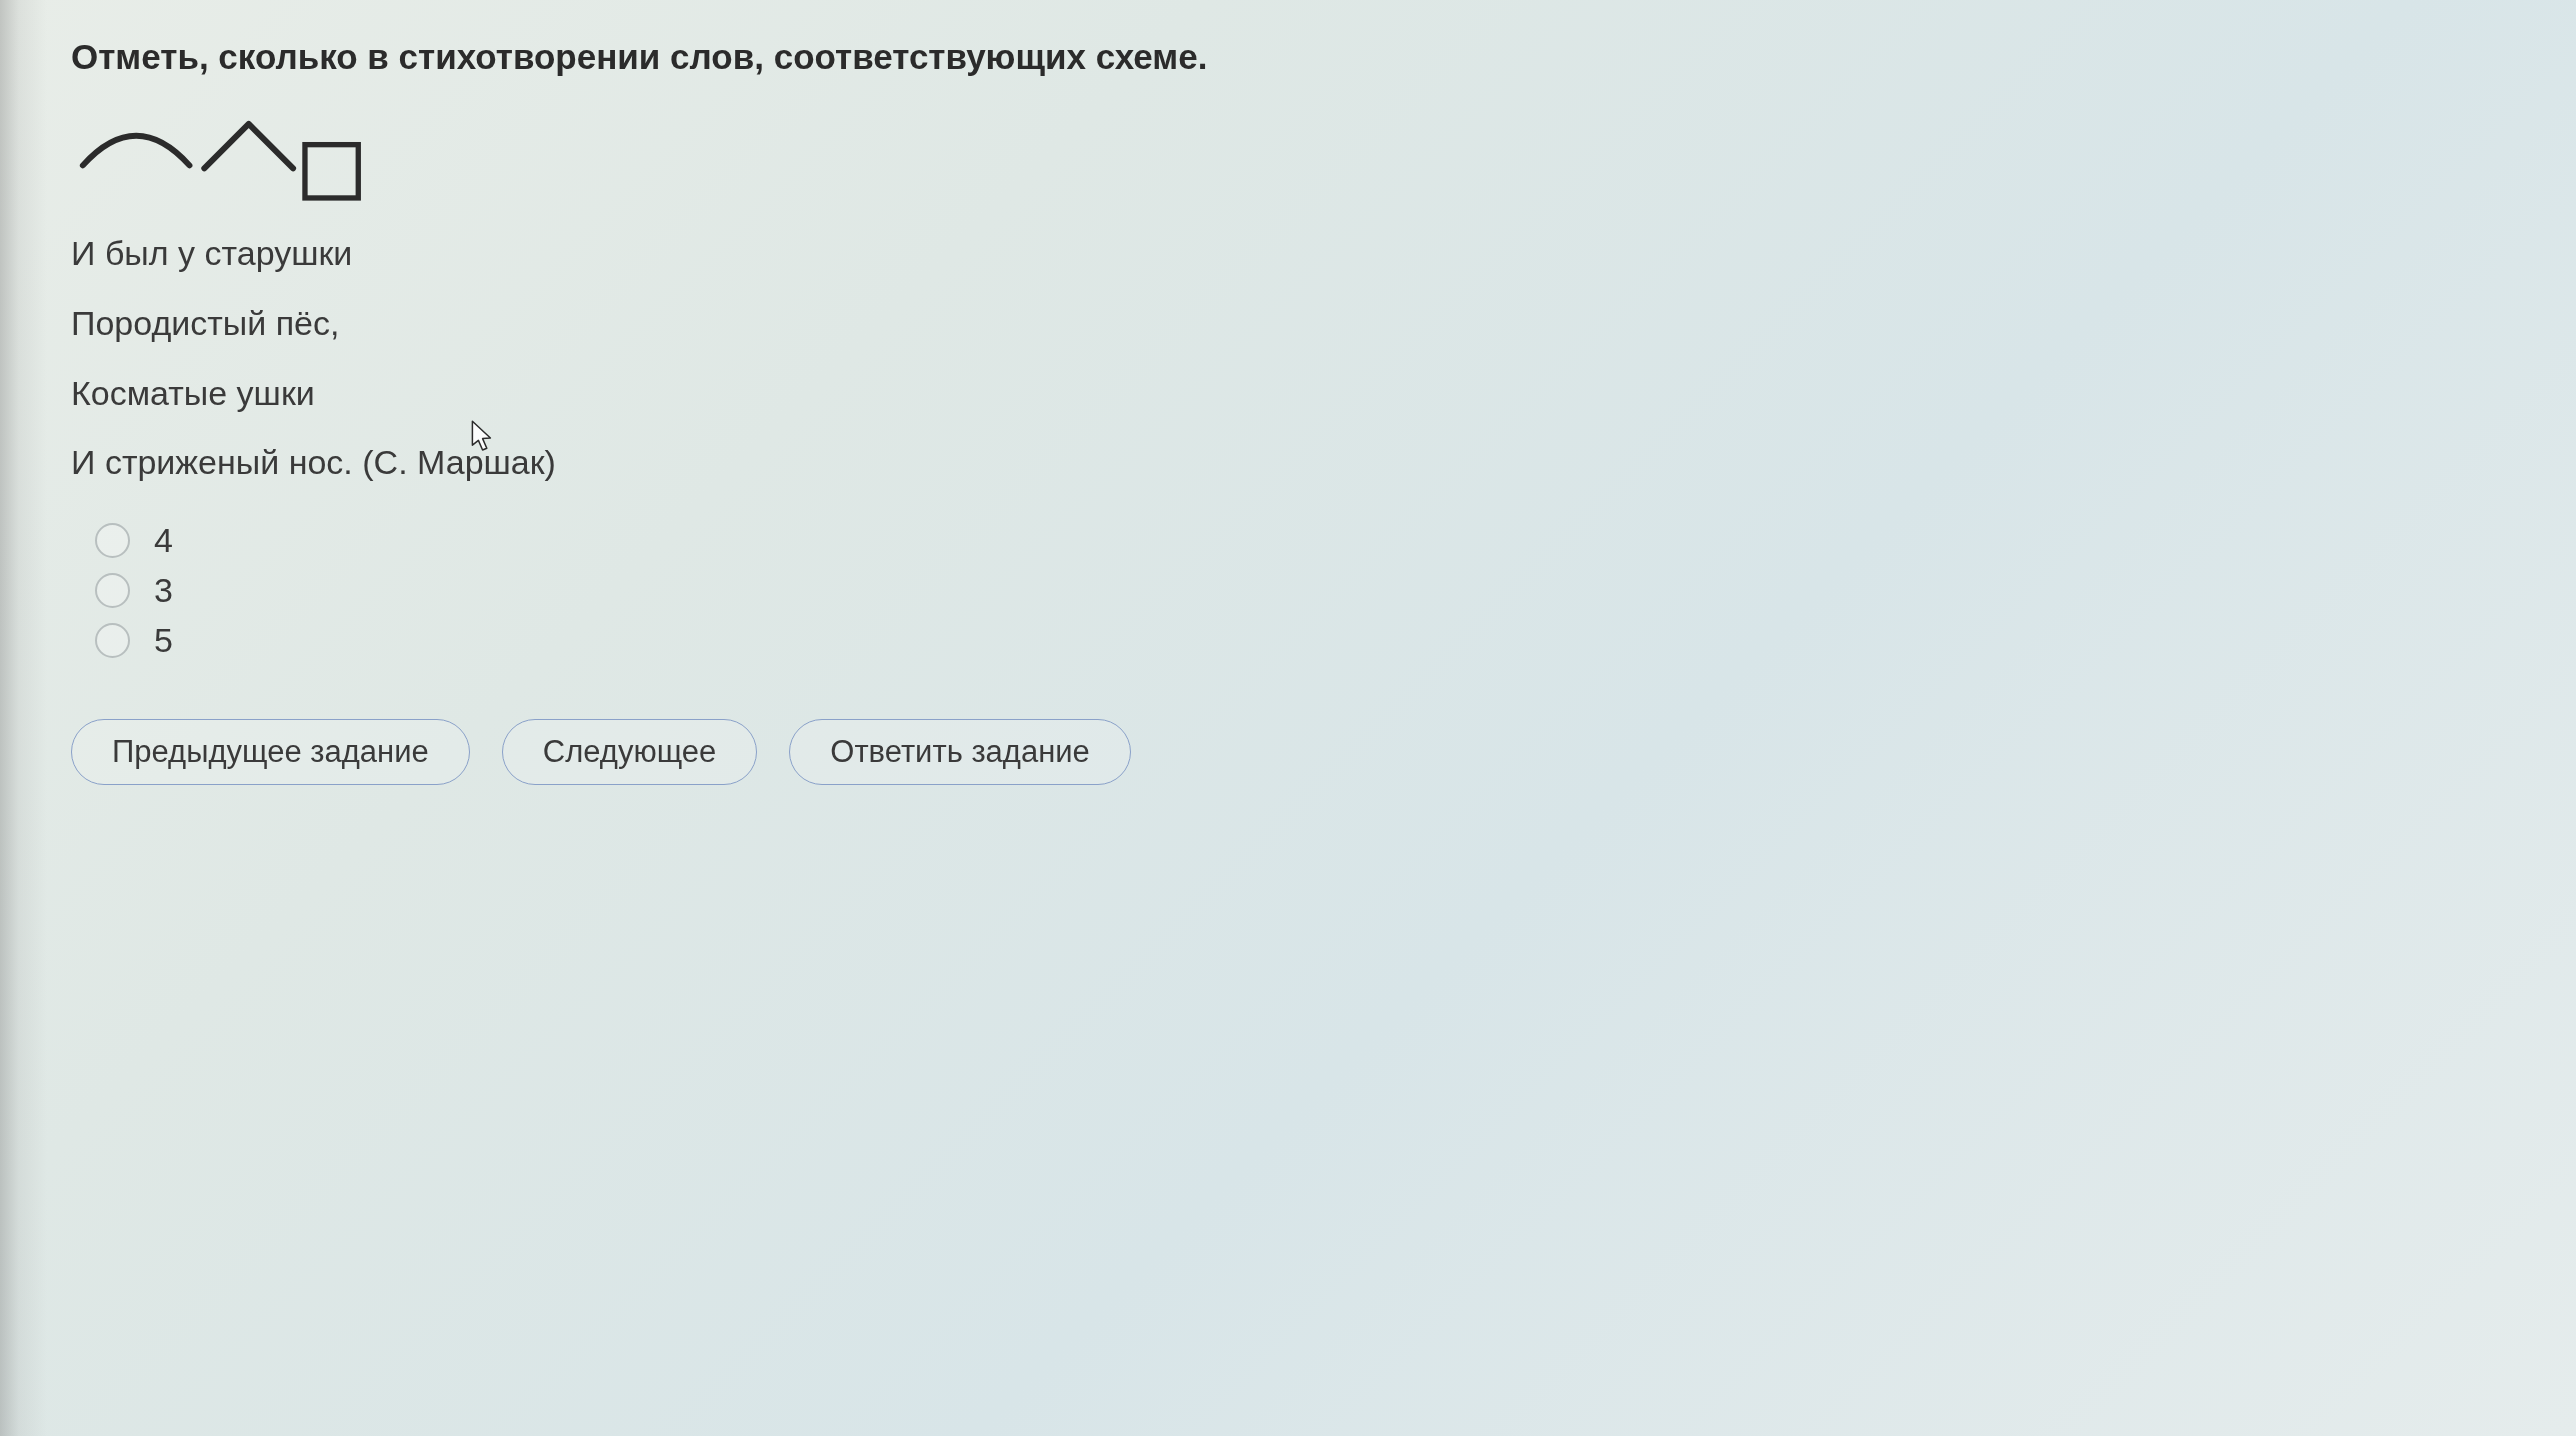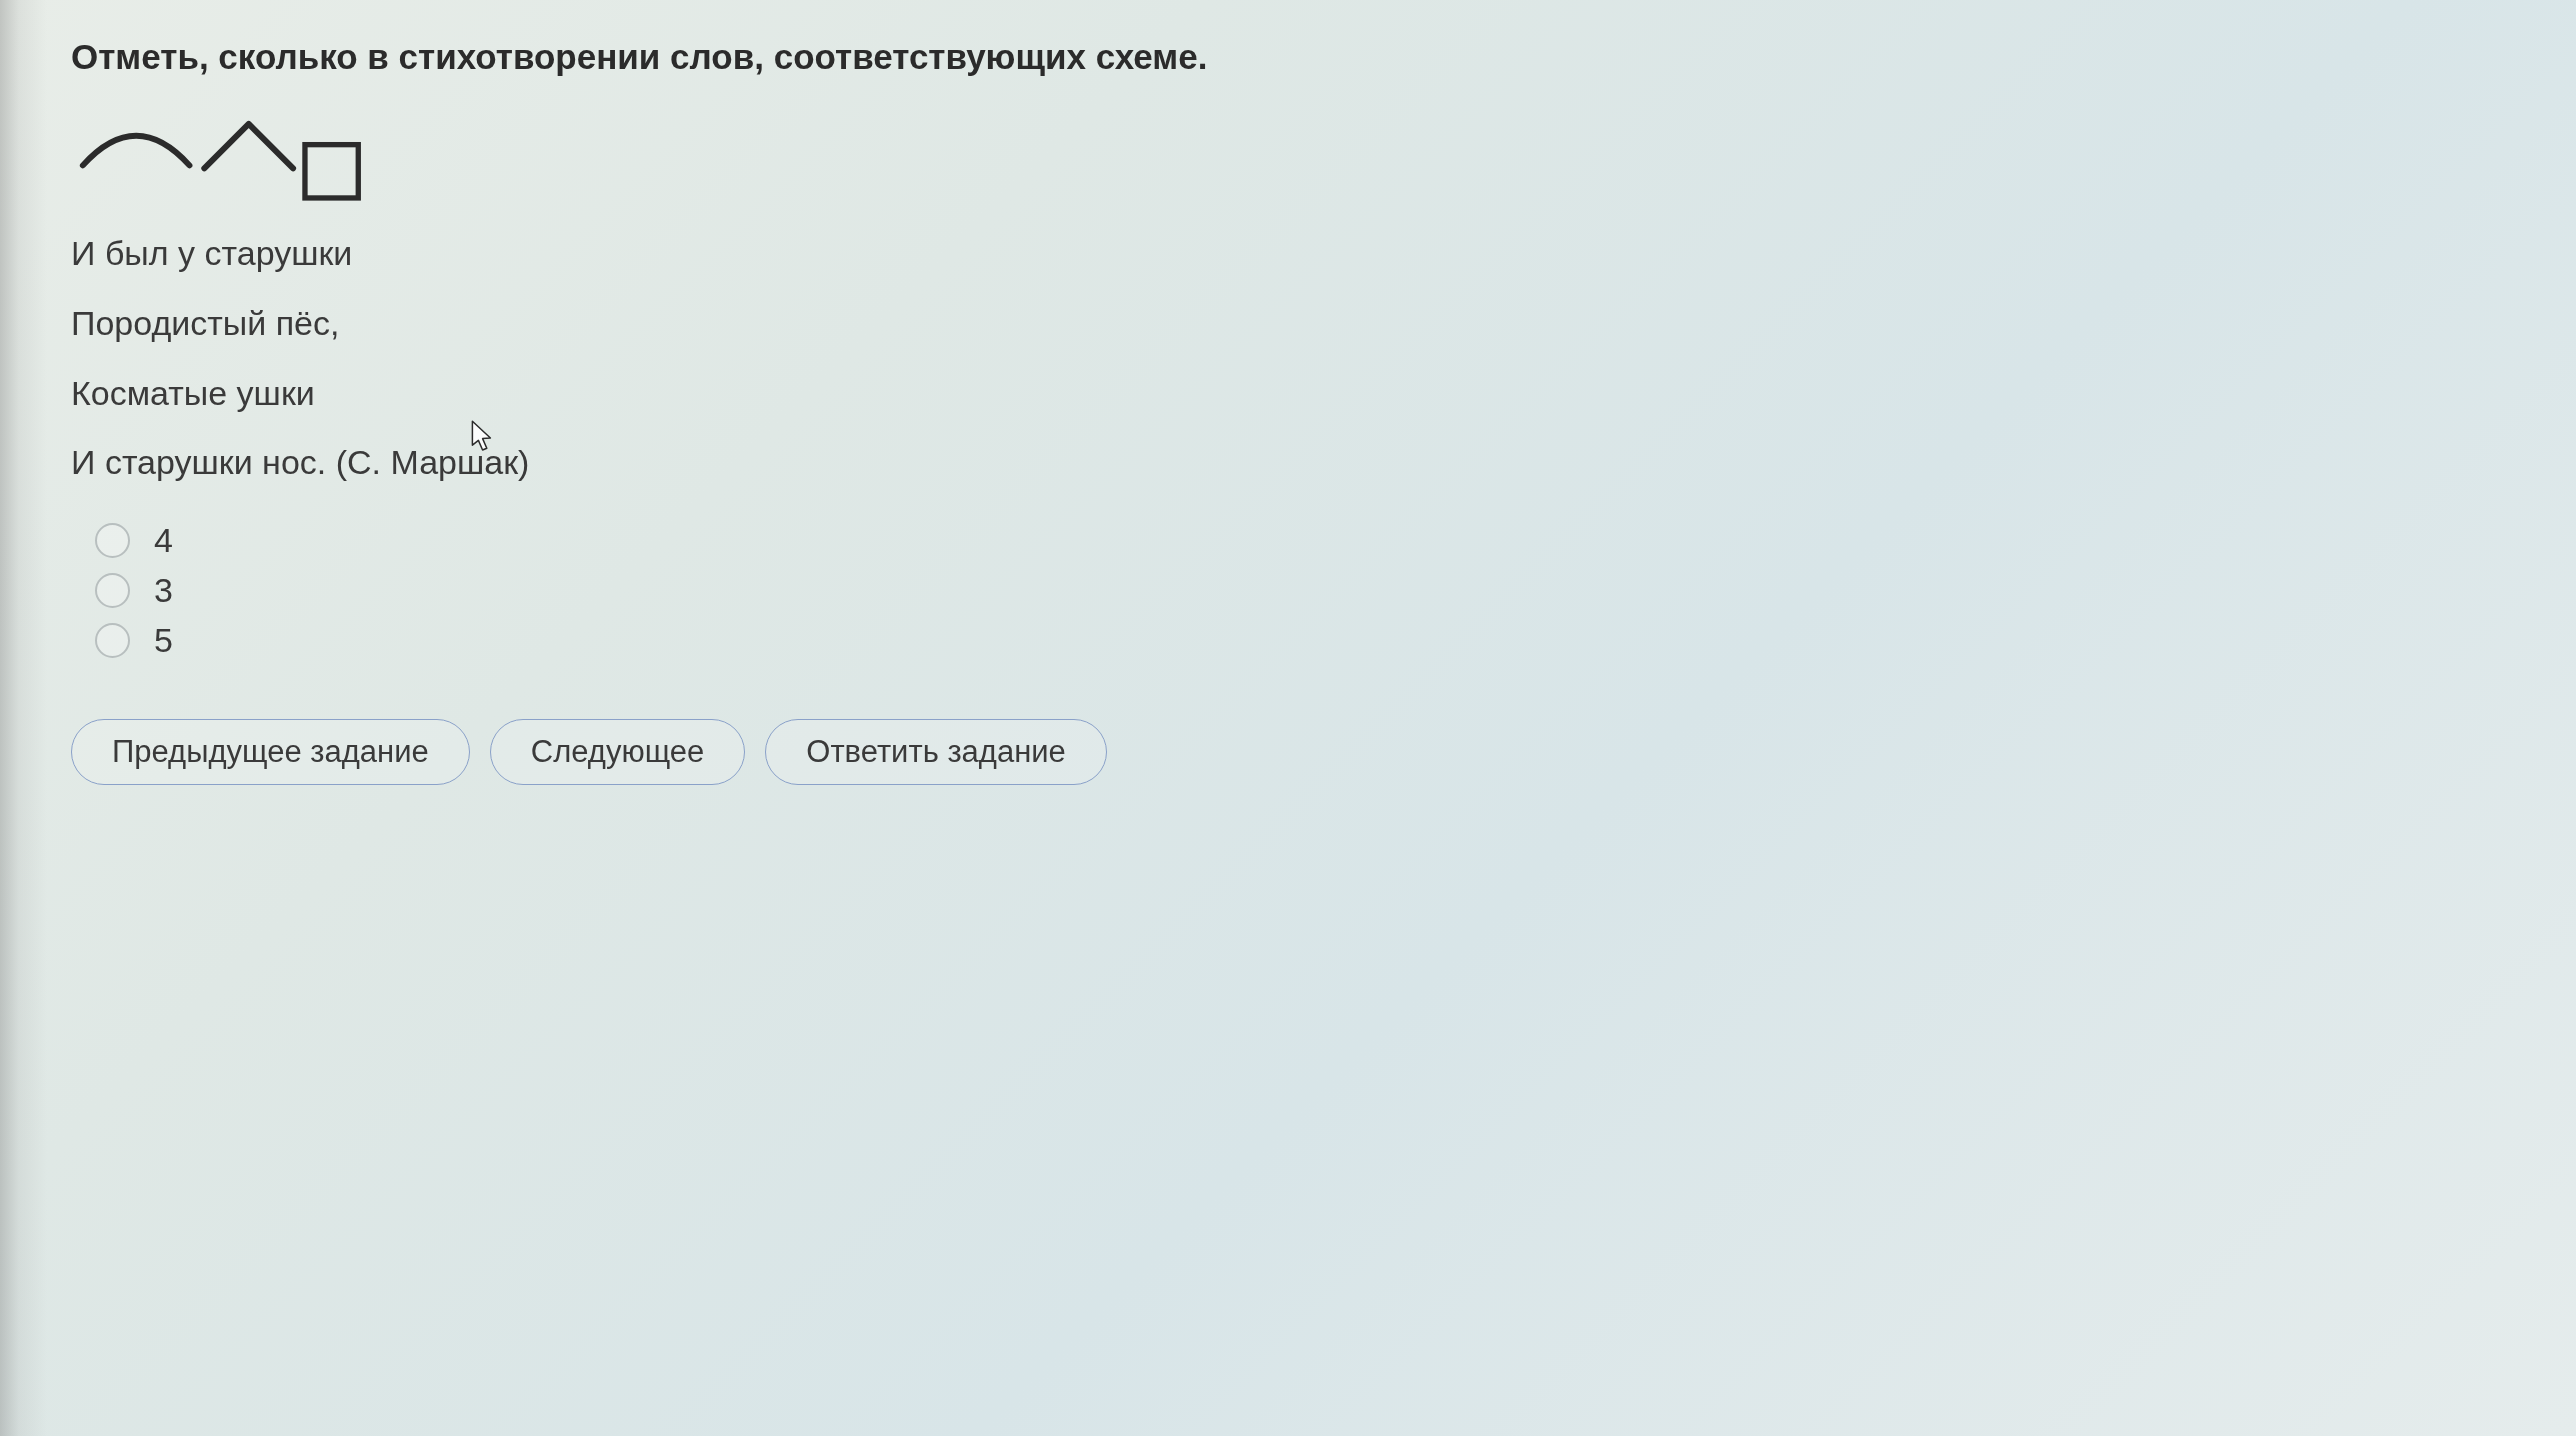--- a/index.html
+++ b/index.html
@@ -70,21 +70,21 @@
     border-radius: 50%;
     flex: 0 0 auto;
     background: rgba(255,255,255,0.25);
   }
   .opt-label {
     font-size: 34px;
     color: #3a3a3a;
   }
   .button-row {
     display: flex;
-    gap: 20px;
+    gap: 32px;
     flex-wrap: wrap;
   }
   .pill-button {
     display: inline-flex;
     align-items: center;
     justify-content: center;
     padding: 14px 40px;
     font-size: 31px;
     color: #3a3a3a;
     border: 1.8px solid #8aa1c9;
@@ -115,21 +115,21 @@
 
       <rect x="395" y="55" width="90" height="90" stroke="#2b2b2b" stroke-width="9" fill="none"></rect>
     </svg>
   </div>
 
   <div class="poem">
     <span class="poem-line">И был у старушки</span>
     <span class="poem-line">Породистый пёс,</span>
     <span class="poem-line">Косматые ушки</span>
     <span class="poem-line">
-      <span>И старушки нос.</span>
+      <span>И стриженый нос.</span>
       <span class="author-inline">(С. Маршак)</span>
     </span>
   </div>
 
   <div class="options">
     <div class="option">
       <span class="radio"></span>
       <span class="opt-label">4</span>
     </div>
     <div class="option">

